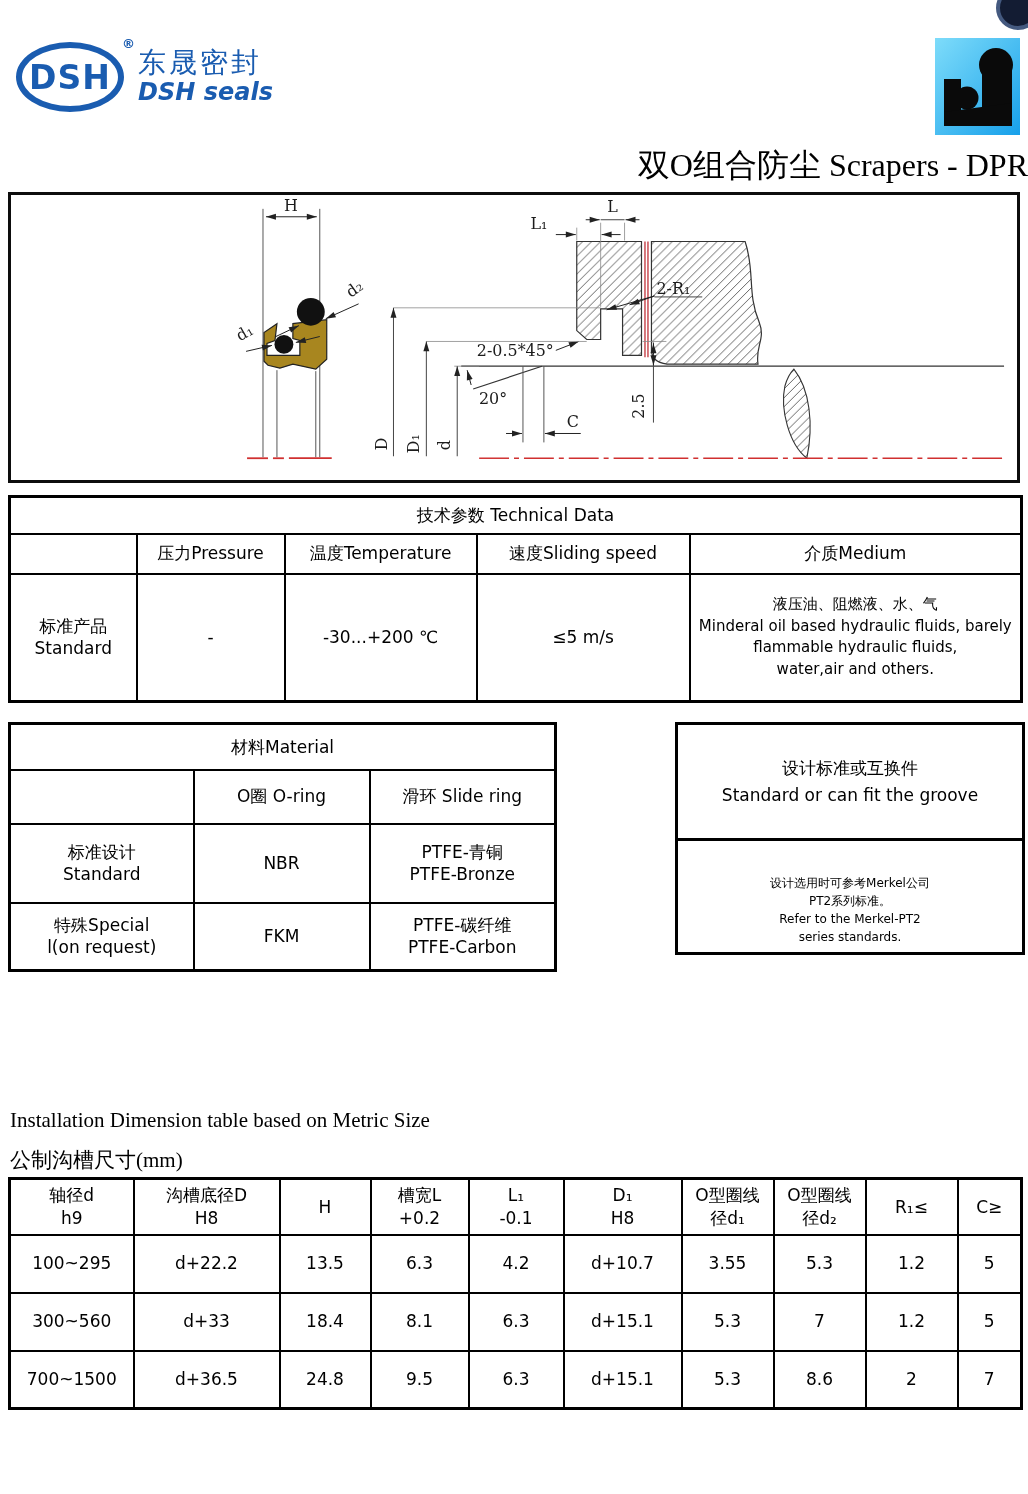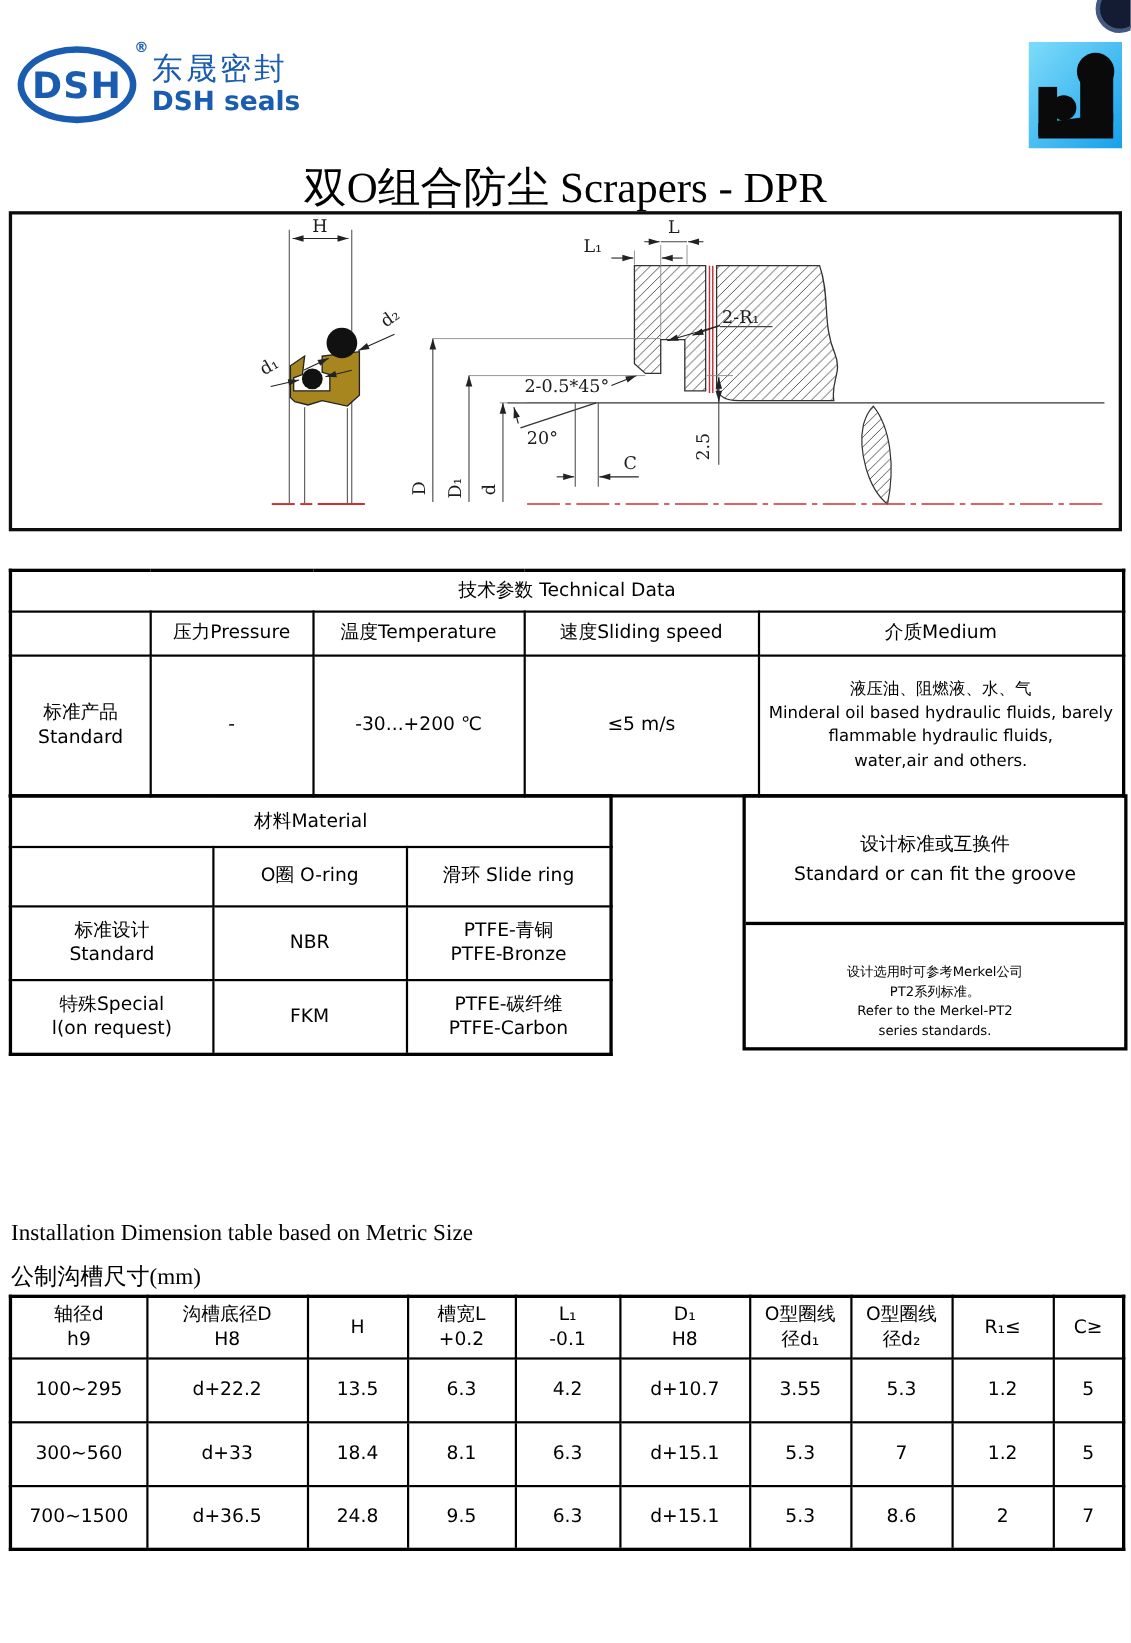--- a/index.html
+++ b/index.html
@@ -7,40 +7,40 @@
         font-family:"DejaVu Sans","Liberation Sans",sans-serif;color:#000;overflow:hidden;}
   .abs{position:absolute;}
 
   
   .logo-wrap{left:16px;top:36px;width:320px;height:80px;}
   .logo-oval{position:absolute;left:0;top:6px;width:96px;height:58px;border:6px solid #1a5cb0;
              border-radius:50%;display:flex;align-items:center;justify-content:center;}
   .logo-oval span{font-size:33px;font-weight:bold;color:#1a5cb0;letter-spacing:1px;}
   .logo-reg{position:absolute;left:106px;top:0;font-size:13px;color:#1a5cb0;font-weight:bold;}
   .logo-cn{position:absolute;left:122px;top:8px;font-size:28px;font-weight:normal;color:#1a5cb0;letter-spacing:3px;}
-  .logo-en{position:absolute;left:122px;top:42px;font-size:24px;font-weight:bold;color:#1a5cb0;}
+  .logo-en{position:absolute;left:122px;top:42px;font-size:24px;font-weight:bold;color:#1a5cb0;font-style:italic;}
 
   .brand-icon{left:935px;top:38px;width:85px;height:97px;}
   .corner-circle{top:-14px;right:-12px;width:36px;height:36px;border-radius:50%;
                  background:#131c33;border:4px solid #44597f;}
 
   
-  .page-title{left:0;top:144px;width:100%;text-align:center;
-              font-family:"Liberation Serif","DejaVu Serif",serif;font-size:39px;}
+  .page-title{left:0;top:144px;width:100%;text-align:right;
+              font-family:"Liberation Serif","DejaVu Serif",serif;font-size:32px;}
 
   
   .drawing-box{left:8px;top:192px;width:1006px;height:285px;border:3px solid #0d0d0d;}
   .drawing-box svg{width:100%;height:100%;display:block;}
   .cad{font-family:"DejaVu Serif","Liberation Serif",serif;font-size:16px;fill:#1c1c1c;}
 
   
   table{border-collapse:collapse;table-layout:fixed;}
   td{border:2px solid #000;text-align:center;vertical-align:middle;
      white-space:pre-line;font-size:17px;line-height:1.32;padding:1px 3px;overflow:hidden;}
-  .tech-table{left:8px;top:517px;border-radius:18px;}
+  .tech-table{left:8px;top:495px;border-radius:18px;}
   .tech-table table{width:1012px;border:3px solid #000;}
   .tech-table .medium-cell{font-size:15px;line-height:1.45;}
   .mat-table{left:8px;top:722px;}
   .mat-table table{width:546px;border:3px solid #000;}
   .std-box{left:675px;top:722px;width:350px;height:233px;border:3px solid #000;box-sizing:border-box;}
   .std-top{height:116px;border-bottom:3px solid #000;display:flex;align-items:center;justify-content:center;
            text-align:center;white-space:pre-line;font-size:17px;line-height:1.55;box-sizing:border-box;}
   .std-bottom{height:138px;display:flex;align-items:center;justify-content:center;
            text-align:center;white-space:pre-line;font-size:12px;line-height:1.5;box-sizing:border-box;}
 
@@ -229,21 +229,21 @@
         </colgroup>
       <tbody>
           <tr style="height:46px">
         <td colspan="3">材料Material</td>
       </tr>
       <tr style="height:54px">
         <td></td>
         <td>O圈 O-ring</td>
         <td>滑环 Slide ring</td>
       </tr>
-      <tr style="height:67px">
+      <tr style="height:79px">
         <td>标准设计
 Standard</td>
         <td>NBR</td>
         <td>PTFE-青铜
 PTFE-Bronze</td>
       </tr>
       <tr style="height:68px">
         <td>特殊Special
 l(on request)</td>
         <td>FKM</td>

